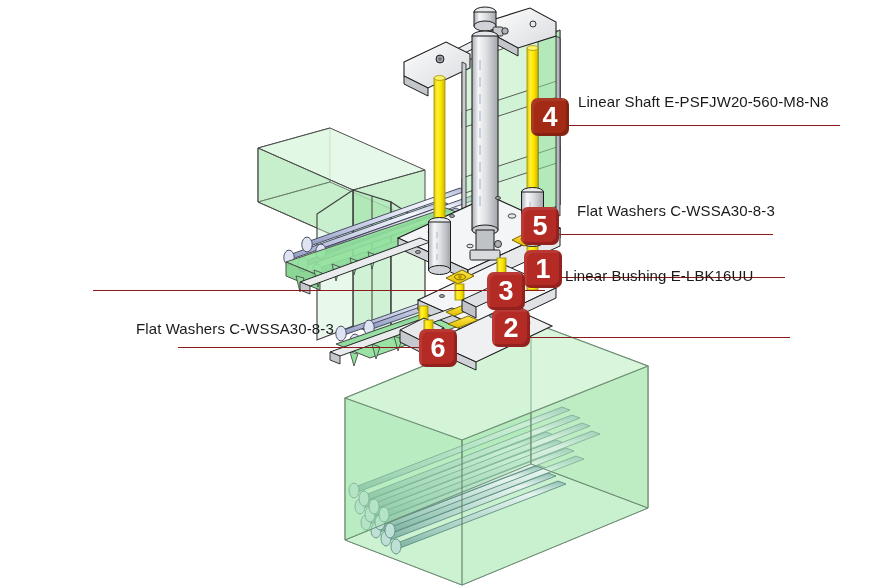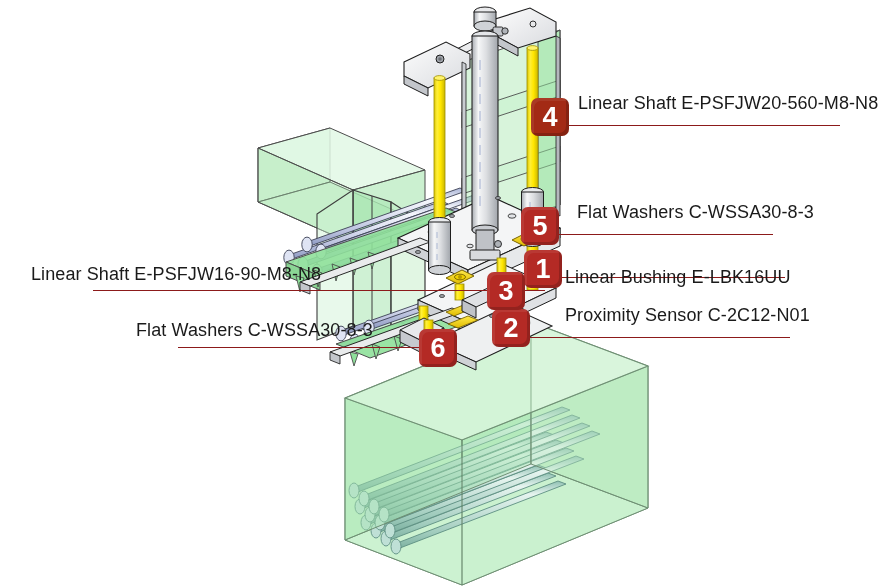--- a/index.html
+++ b/index.html
@@ -27,21 +27,21 @@
     font-family:"Liberation Sans", sans-serif;
     letter-spacing:0;
     user-select:none;
   }
   .badge.dark{background:#a32a15;}
 
   .lbl{
     position:absolute;
     white-space:nowrap;
     color:#1a1a1a;
-    font-size:18px;
+    font-size:15px;
     font-family:"Liberation Sans", sans-serif;
     letter-spacing:.1px;
   }
   .lead{
     position:absolute;
     height:0;
     border-top:1.6px solid #8c1a1a;
   }
 </style>
 </head>
@@ -355,19 +355,17 @@
     <div class="badge dark" style="left:531px;top:98px;">4</div>
     <div class="badge" style="left:521px;top:207px;">5</div>
     <div class="badge" style="left:524px;top:250px;">1</div>
     <div class="badge" style="left:492px;top:309px;">2</div>
     <div class="badge" style="left:487px;top:272px;">3</div>
     <div class="badge" style="left:419px;top:329px;">6</div>
 
     <div class="lbl" style="left:578px;top:93px;">Linear Shaft  E-PSFJW20-560-M8-N8</div>
     <div class="lbl" style="left:577px;top:202px;">Flat Washers   C-WSSA30-8-3</div>
     <div class="lbl" style="left:565px;top:245px;margin-top:22px;">Linear Bushing  E-LBK16UU</div>
-    <div class="lbl" style="left:565px;top:305px;">Proximity Sensor  C-2C12-N01</div>
-
-    <div class="lbl" style="left:31px;top:264px;">Linear Shaft  E-PSFJW16-90-M8-N8</div>
+
     <div class="lbl" style="left:136px;top:320px;">Flat Washers  C-WSSA30-8-3</div>
   </div>
 
 </div>
 
 </body></html>

